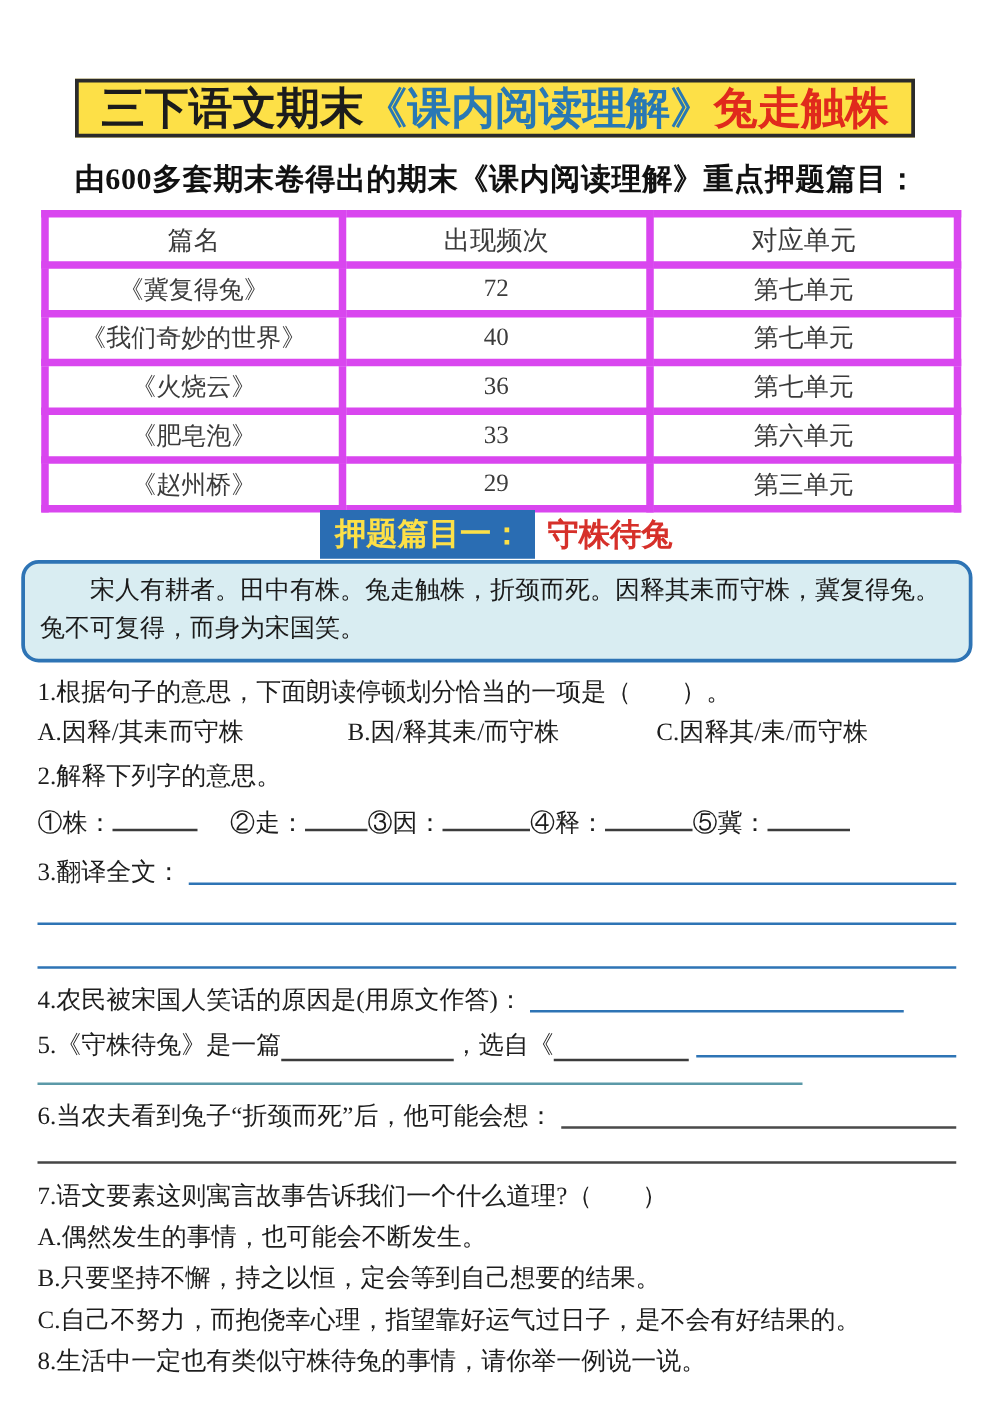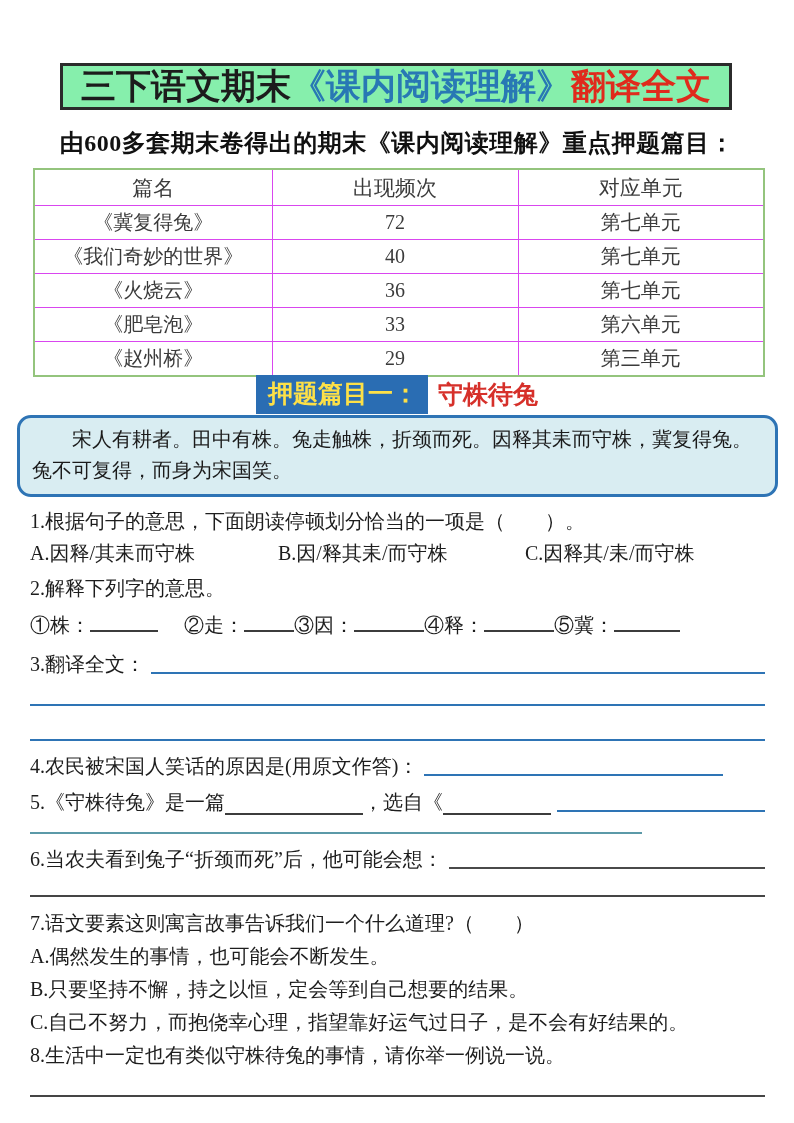--- a/index.html
+++ b/index.html
@@ -5,41 +5,41 @@
   html,body { margin:0; padding:0; background:#ffffff; }
   .page {
     position:relative; width:794px; height:1123px; margin:0 auto;
     background:#ffffff; overflow:hidden;
     font-family:"Liberation Serif","DejaVu Serif",serif;
     color:#1e1e1e;
   }
   
   .title-box {
     margin:63px auto 16px 60px; width:666px; height:41px;
-    background:#86efac; border:3px solid #2b2b2b;
+    background:#fde047; border:3px solid #2b2b2b;
     display:flex; align-items:center; justify-content:center;
     font-size:35px; font-weight:bold; letter-spacing:0px; white-space:nowrap;
   }
   .title-black { color:#1c1c1c; }
   .title-blue  { color:#2878b4; }
   .title-red   { color:#e02a1c; }
   
   .subtitle {
     margin-top:17px; text-align:center;
     font-size:24px; font-weight:bold; color:#111;
     letter-spacing:0.5px; white-space:nowrap;
   }
   
   .freq-table {
     margin:9px 0 0 33px; width:730px;
     border-collapse:collapse; table-layout:fixed;
     font-size:20px; color:#3b3b3b; text-align:center;
   }
   .freq-table th, .freq-table td {
-    border:1px solid #d946ef; font-weight:normal;
+    border:6px solid #d946ef; font-weight:normal;
     height:33px; padding:0;
   }
   .freq-table { border:2px solid #94c47d; }
   .freq-table th { height:35px; font-size:21px; }
   .col-name { width:238px; } .col-freq { width:246px; } .col-unit { width:246px; }
   
   .section-bar {
     margin-top:1px; height:33px; display:flex; align-items:center;
     justify-content:center; font-weight:bold; font-size:25px;
   }
@@ -87,21 +87,21 @@
   #line-e { margin-top:27px; }
 </style>
 </head>
 <body>
 
 <div class="page">
 
   <div class="title-box">
     <span class="title-black">三下语文期末</span>
       <span class="title-blue">《课内阅读理解》</span>
-      <span class="title-red">翻译全文</span>
+      <span class="title-red">兔走触株</span>
   </div>
 
   <div class="subtitle">由600多套期末卷得出的期末《课内阅读理解》重点押题篇目：</div>
 
   <table class="freq-table">
     <colgroup>
         <col class="col-name">
         <col class="col-freq">
         <col class="col-unit">
       </colgroup>

